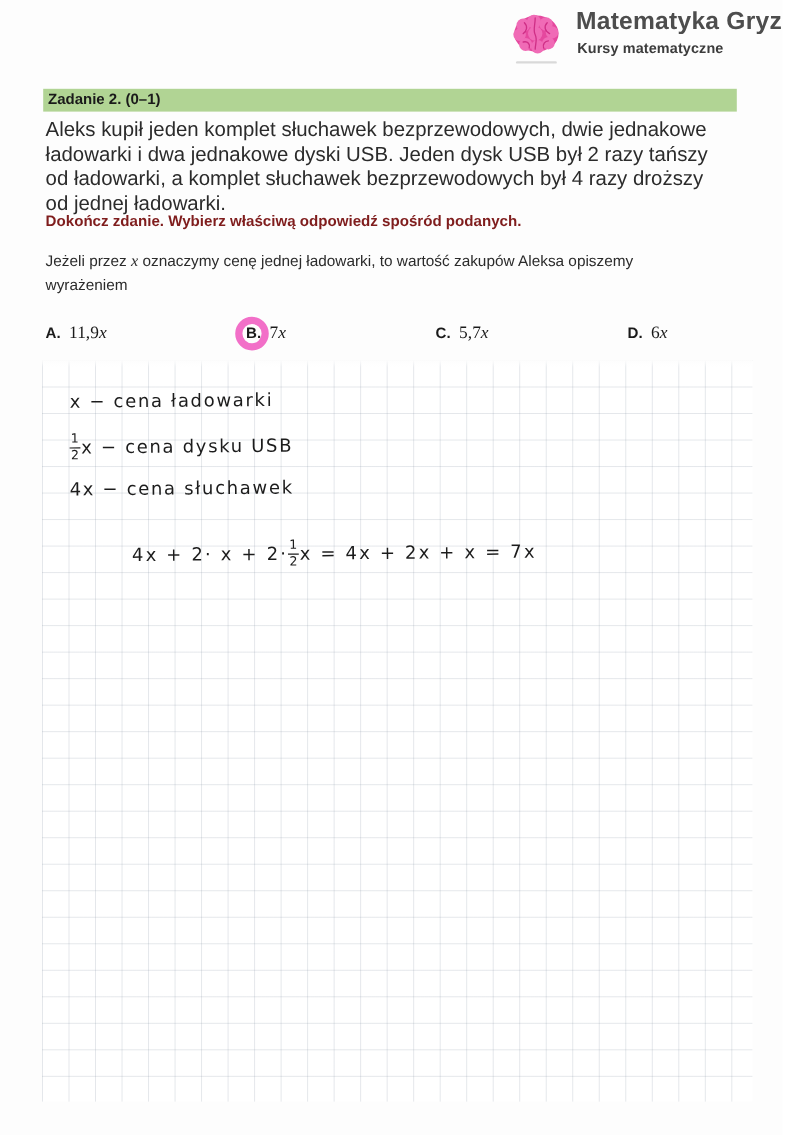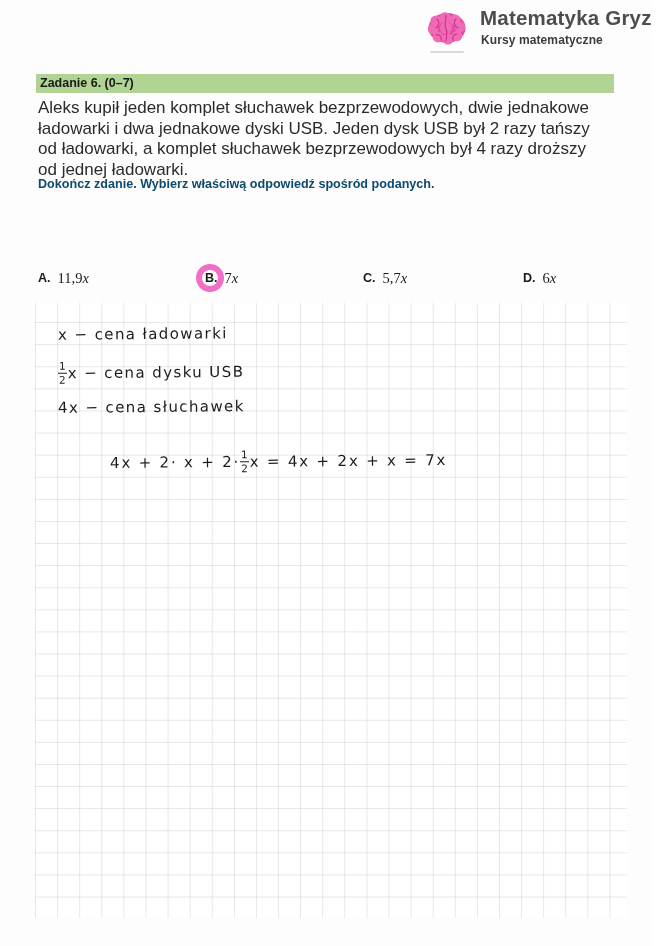--- a/index.html
+++ b/index.html
@@ -115,21 +115,21 @@
   }
 
   #task-instruction {
     position: absolute;
     left: 38px;
     top: 175px;
     width: 570px;
     font-size: 12.6px;
     font-weight: bold;
     line-height: 19px;
-    color: #0c4a6e;
+    color: #7f1d1d;
   }
 
   #task-question {
     position: absolute;
     left: 38px;
     top: 208px;
     width: 560px;
     font-size: 12.8px;
     line-height: 20px;
     color: #2b2b2b;
@@ -247,27 +247,32 @@
           <path d="M33 26 C30 26, 28 29, 29 32"></path>
         </g>
       </svg>
     </div>
     <div id="logo-title">Matematyka Gryzie</div>
     <div id="logo-sub">Kursy matematyczne</div>
     <div id="logo-underline"></div>
   </div>
 
   <div id="task-header">
-    <span id="task-header-label">Zadanie 6. (0–7)</span>
+    <span id="task-header-label">Zadanie 2. (0–1)</span>
   </div>
 
   <div id="task-body">Aleks kupił jeden komplet słuchawek bezprzewodowych, dwie jednakowe ładowarki i dwa jednakowe dyski USB. Jeden dysk USB był  2  razy tańszy od ładowarki, a komplet słuchawek bezprzewodowych był  4  razy droższy od jednej ładowarki.</div>
 
   <div id="task-instruction">Dokończ zdanie. Wybierz właściwą odpowiedź spośród podanych.</div>
 
+  <div id="task-question">
+    <span>Jeżeli przez</span>
+    <span class="mvar">x</span>
+    <span>oznaczymy cenę jednej ładowarki, to wartość zakupów Aleksa opiszemy wyrażeniem</span>
+  </div>
 
   <div id="options">
 
     <div class="option" id="opt-a">
       <span class="option-letter">A.</span>
       <span class="option-value"><span>11,9</span><i>x</i></span>
     </div>
 
     <div class="option" id="opt-b">
       <span class="highlight-ring"></span>

